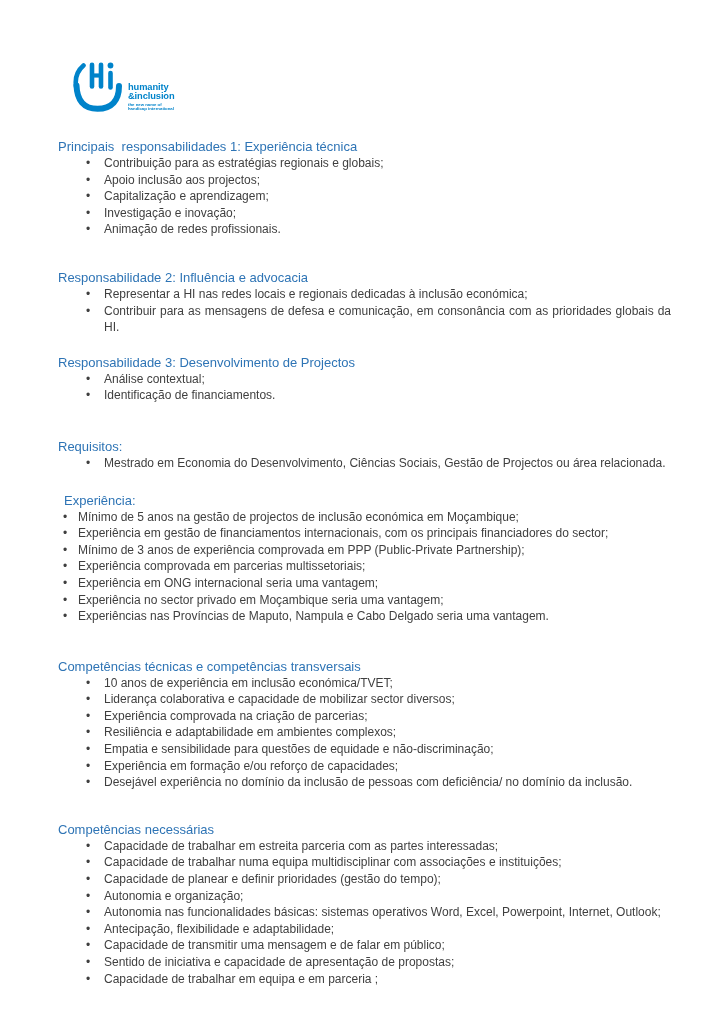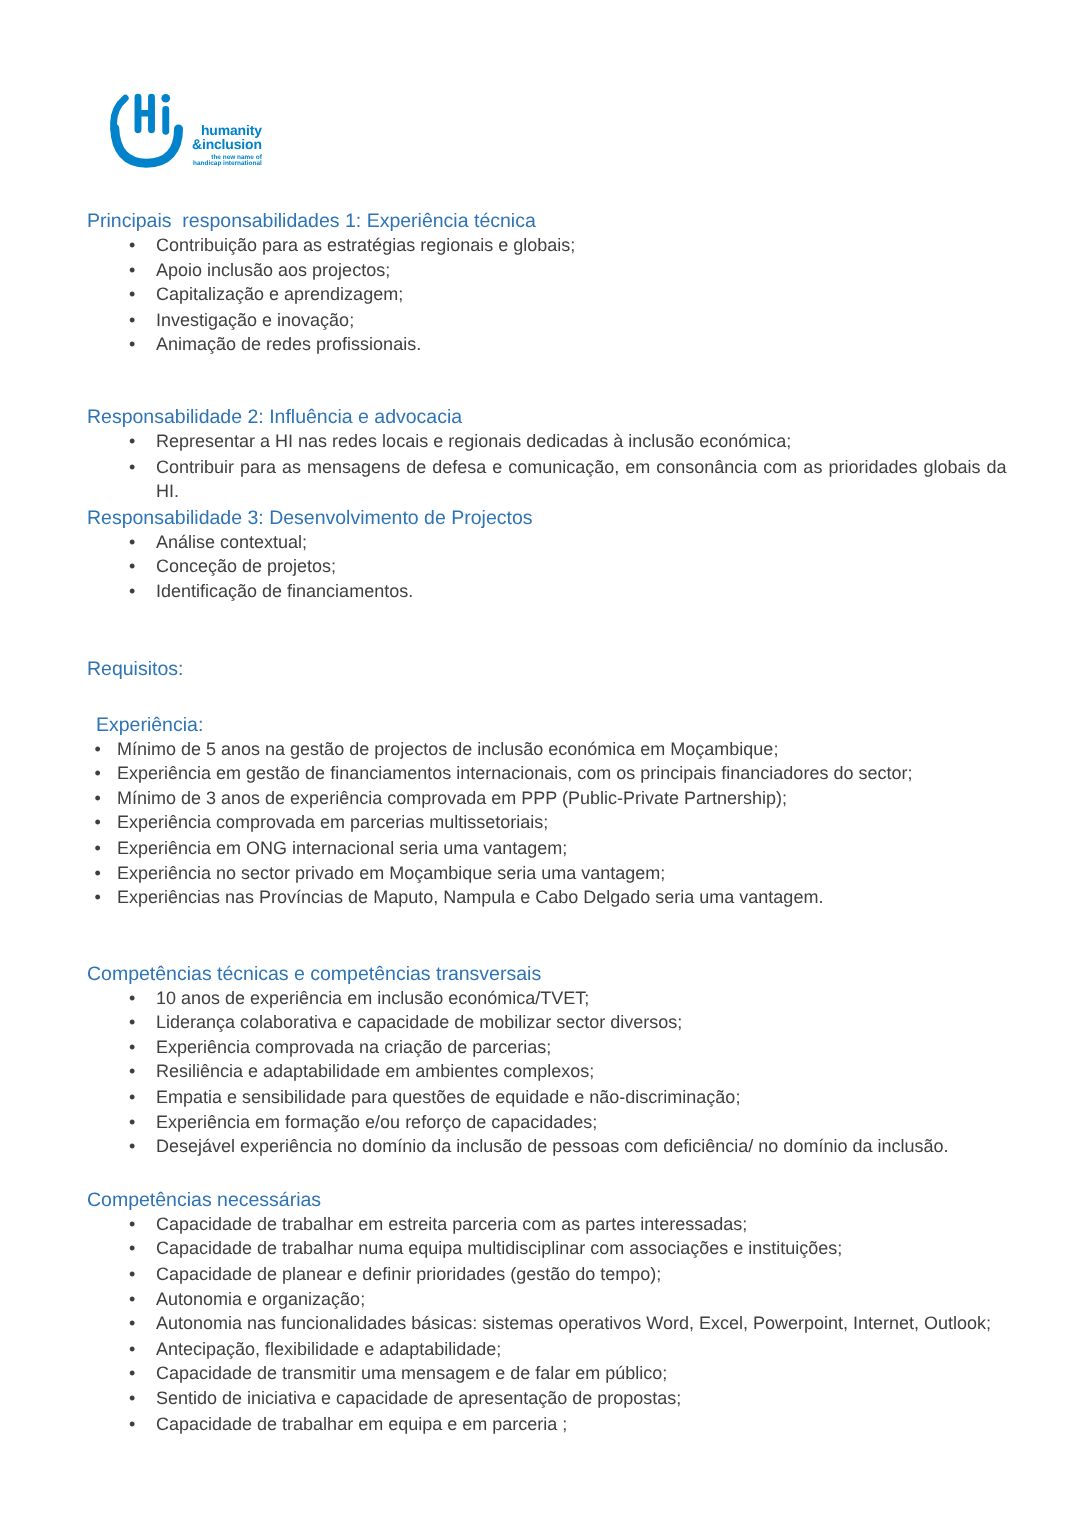--- a/index.html
+++ b/index.html
@@ -12,21 +12,21 @@
   .page{
     width:724px;height:1024px;background:var(--page-bg);
     box-sizing:border-box;padding:0 53px 0 58px;
     font-family:"Liberation Sans",sans-serif;
     font-size:12px;color:var(--body-text);
     overflow:hidden;position:relative;
   }
   
   .logo{margin:62px 0 0 14px;display:flex;align-items:flex-end;gap:3px;height:51px;}
   .logo .mark{width:53px;height:51px;color:var(--logo-blue);display:block;}
-  .logo-text{display:flex;flex-direction:column;margin-bottom:1px;text-align:right;}
+  .logo-text{display:flex;flex-direction:column;margin-bottom:1px;}
   .brand{
     color:var(--logo-blue);font-weight:bold;font-size:9.3px;line-height:8.8px;
     letter-spacing:-0.1px;white-space:nowrap;
   }
   .tagline{margin-top:2.5px;}
   .tagline div{
     color:var(--logo-blue);font-weight:bold;font-size:4.3px;line-height:4.6px;
     white-space:nowrap;
   }
   
@@ -36,26 +36,26 @@
   }
   ul{margin:0;padding:0;list-style:none;}
   li{line-height:16.6px;position:relative;}
   ul.indent li{padding-left:46px;}
   ul.indent li::before{content:"\2022";position:absolute;left:28px;top:0;}
   ul.flush li{padding-left:20px;}
   ul.flush li::before{content:"\2022";position:absolute;left:5px;top:0;}
   li.justify{text-align:justify;}
   .s0{margin-top:25px}
   .s1{margin-top:31px}
-  .s2{}
+  .s2{margin-top:18px}
   .s3{margin-top:34px}
   .s4{margin-top:20px}
   .s4 h2{padding-left:6px;}
   .s5{margin-top:33px}
-  .s6{margin-top:18px}
+  .s6{margin-top:30px}
 </style>
 </head>
 <body>
 
 <div class="page">
 
   <header class="logo">
     <svg class="mark" viewBox="0 0 53 51" aria-hidden="true">
       <path d="M11.5 3.5 C4.5 9.5 2.5 18 4.5 27" fill="none" stroke="currentColor" stroke-width="4.6" stroke-linecap="round"></path>
       <path d="M4.5 23.5 C5 38 11.5 46.8 25.5 46.8 C40 46.8 47 38 47 24" fill="none" stroke="currentColor" stroke-width="6" stroke-linecap="round"></path>
@@ -91,27 +91,29 @@
     <ul class="indent">
       <li>Representar a HI nas redes locais e regionais dedicadas à inclusão económica;</li>
       <li class="justify">Contribuir para as mensagens de defesa e comunicação, em consonância com as prioridades globais da HI.</li>
     </ul>
   </section>
 
   <section class="sec s2">
     <h2>Responsabilidade 3: Desenvolvimento de Projectos</h2>
     <ul class="indent">
       <li>Análise contextual;</li>
-      <li>Conceção de projetos;</li>
       <li>Identificação de financiamentos.</li>
     </ul>
   </section>
 
   <section class="sec s3">
     <h2>Requisitos:</h2>
+    <ul class="indent">
+      <li>Mestrado em Economia do Desenvolvimento, Ciências Sociais, Gestão de Projectos ou área relacionada.</li>
+    </ul>
   </section>
 
   <section class="sec s4">
     <h2>Experiência:</h2>
     <ul class="flush">
       <li>Mínimo de 5 anos na gestão de projectos de inclusão económica em Moçambique;</li>
       <li>Experiência em gestão de financiamentos internacionais, com os principais financiadores do sector;</li>
       <li>Mínimo de 3 anos de experiência comprovada em PPP (Public-Private Partnership);</li>
       <li>Experiência comprovada em parcerias multissetoriais;</li>
       <li>Experiência em ONG internacional seria uma vantagem;</li>

